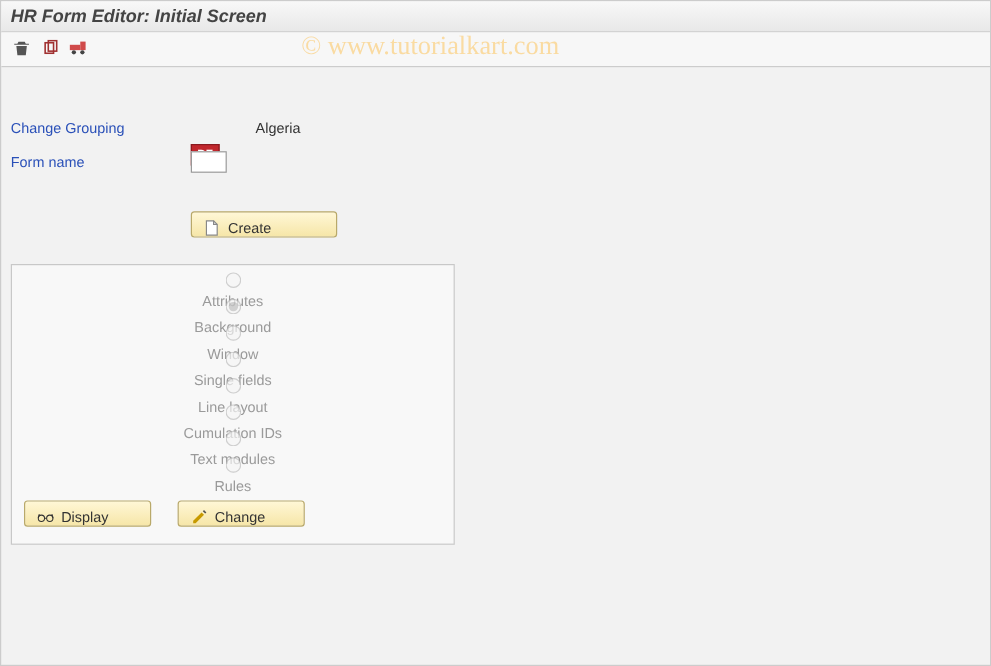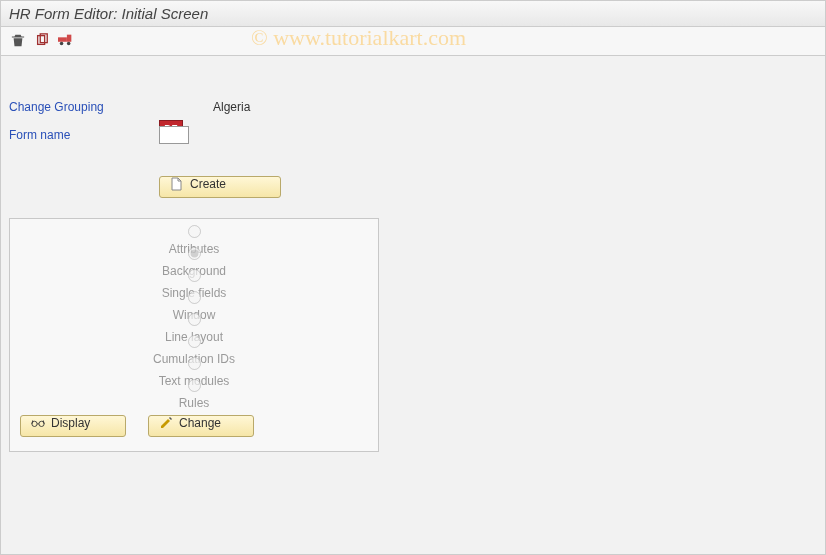--- a/index.html
+++ b/index.html
@@ -16,21 +16,21 @@
     border: 1px solid #ccc;
   }
   .titlebar {
     background: linear-gradient(#f8f8f8,#e8e8e8);
     border-bottom: 1px solid #ccc;
     padding: 4px 8px;
   }
   .titlebar h1 {
     margin: 0;
     font-size: 15px;
-    font-weight: normal;
+    font-weight: bold;
     font-style: italic;
     color: #444;
   }
   .toolbar {
     padding: 4px 8px 6px 8px;
     border-bottom: 1px solid #ccc;
     background: #f7f7f7;
     display: flex;
     align-items: center;
     gap: 6px;
@@ -88,21 +88,21 @@
     font-weight: bold;
     border: 1px solid #8a1a1f;
     margin-top: 44px;
   }
   .form-row .display-text {
     margin-left: 30px;
     color: #333;
   }
   .btn {
     display: inline-flex;
-    align-items: flex-start;
+    align-items: flex-end;
     height: 22px;
     padding: 0 10px;
     background: linear-gradient(#fff7d6,#f6e6a8);
     border: 1px solid #b9a96a;
     border-radius: 3px;
     font-size: 12px;
     color: #333;
     cursor: pointer;
     gap: 6px;
   }
@@ -218,25 +218,25 @@
       <div class="radio-row">
         <input type="radio" name="subobj" disabled="" style="">
         <span>Attributes</span>
       </div>
       <div class="radio-row">
         <input type="radio" name="subobj" disabled="" checked="" style="">
         <span>Background</span>
       </div>
       <div class="radio-row">
         <input type="radio" name="subobj" disabled="" style="">
+        <span>Window</span>
+      </div>
+      <div class="radio-row">
+        <input type="radio" name="subobj" disabled="" style="">
         <span>Single fields</span>
-      </div>
-      <div class="radio-row">
-        <input type="radio" name="subobj" disabled="" style="">
-        <span>Window</span>
       </div>
       <div class="radio-row">
         <input type="radio" name="subobj" disabled="" style="">
         <span>Line layout</span>
       </div>
       <div class="radio-row">
         <input type="radio" name="subobj" disabled="" style="">
         <span>Cumulation IDs</span>
       </div>
       <div class="radio-row">

